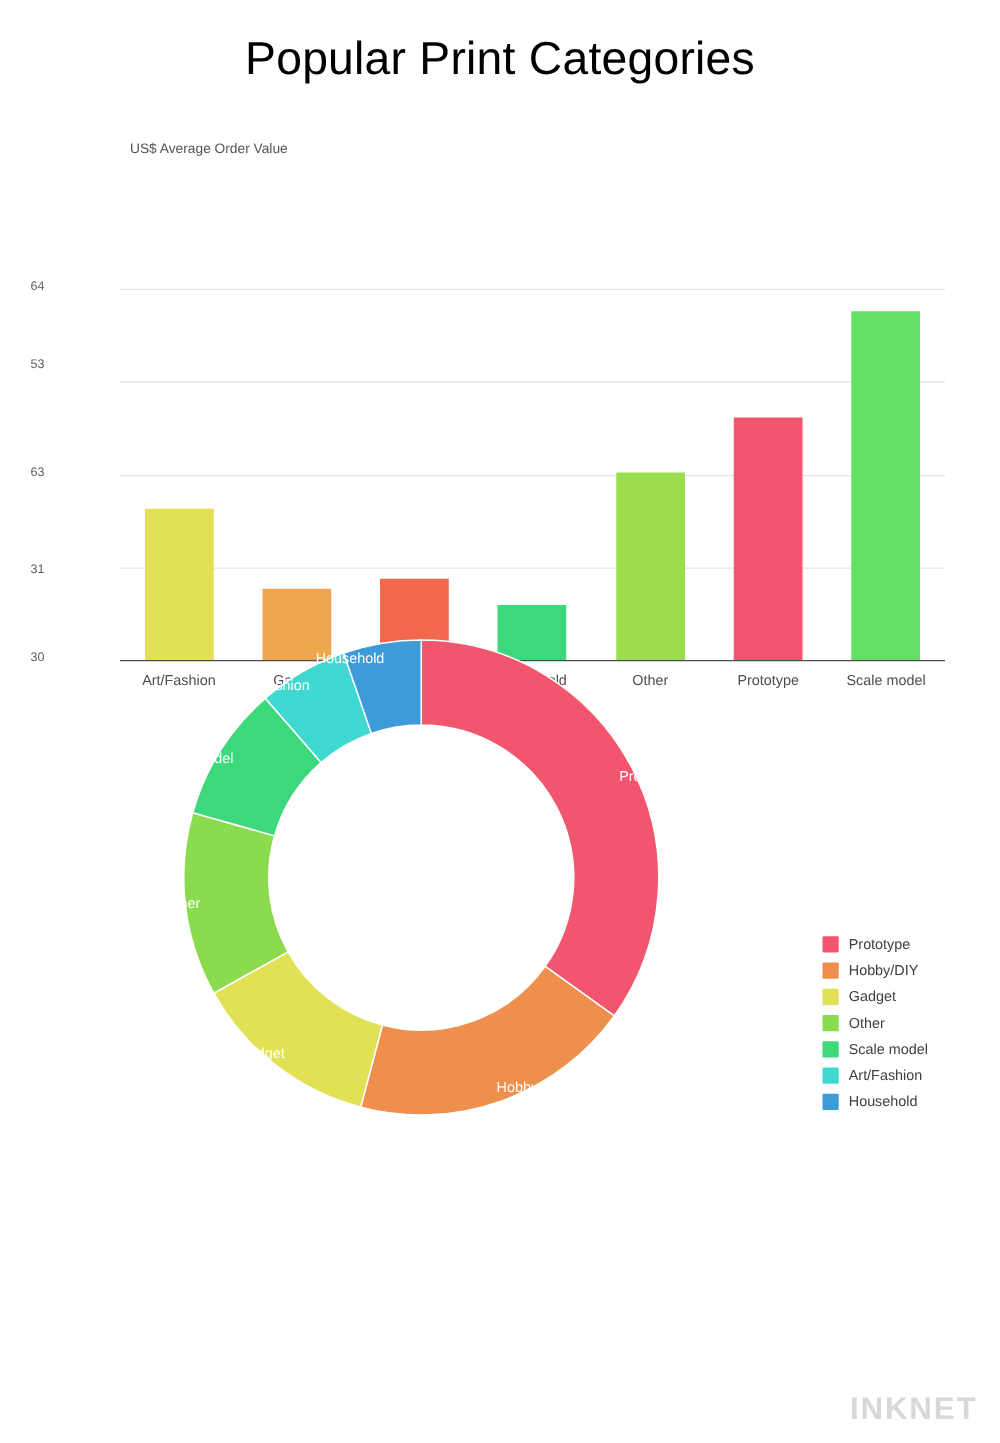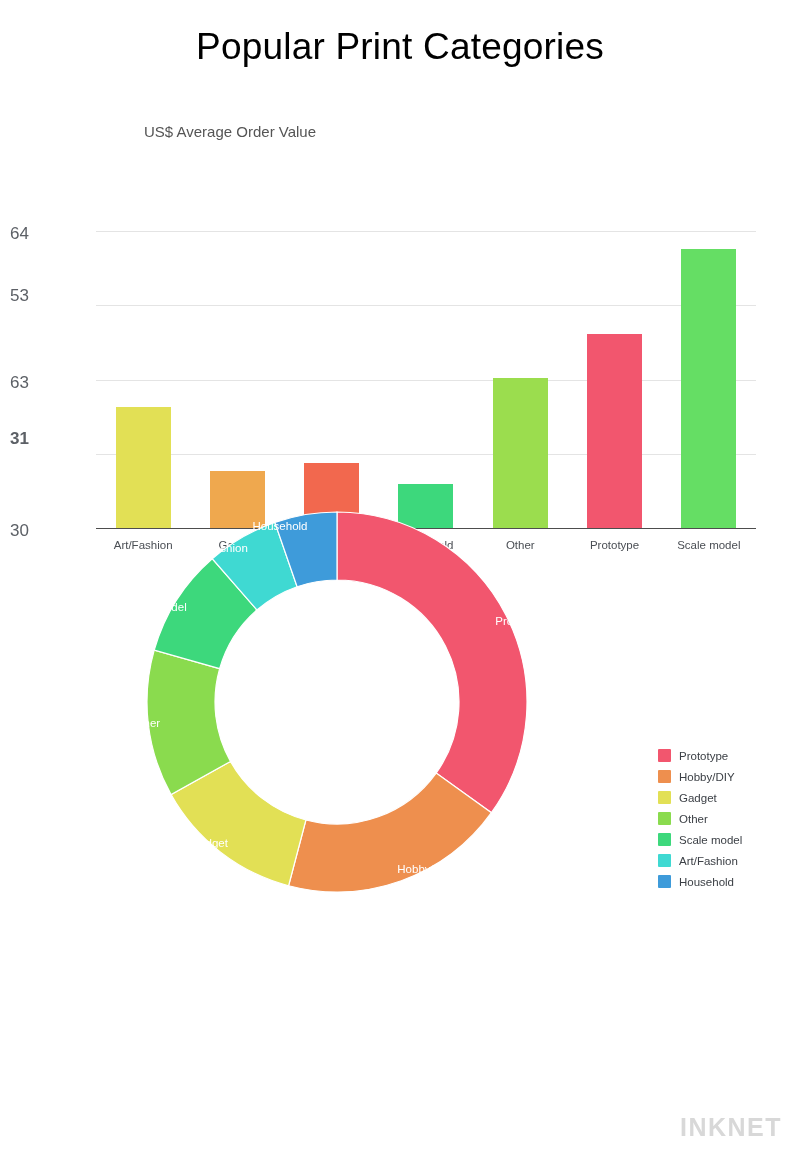--- a/index.html
+++ b/index.html
@@ -14,32 +14,32 @@
   
   .page-title{
     position:absolute;left:0;top:26px;width:800px;
     text-align:center;font-size:37px;font-weight:400;color:#000000;
     letter-spacing:0.2px;
   }
 
   
   .bar-chart{position:absolute;left:0;top:95px;width:800px;height:380px;}
   .axis-title{
-    position:absolute;left:104px;top:28px;font-size:15px;color:#555;margin-left:40px;
+    position:absolute;left:104px;top:18px;font-size:11px;color:#555;
   }
   .plot{
     position:absolute;left:96px;top:41px;width:660px;height:392px;
   }
   .gridline{
     position:absolute;left:0;width:660px;height:1px;background:#e4e4e4;
   }
   .gridline.base{background:#4d4d4d;height:1.2px;}
   .ytick{
-    position:absolute;right:706px;font-size:17px;color:#5c6066;
-    text-align:left;width:40px;transform:translateY(-7px);
+    position:absolute;right:706px;font-size:10px;color:#5c6066;
+    text-align:center;width:40px;transform:translateY(-7px);
   }
   .bars{
     position:absolute;left:0;bottom:0;width:660px;height:297px;
     display:flex;align-items:flex-end;
   }
   .bar-slot{
     flex:1 1 0;display:flex;flex-direction:column;
     align-items:center;justify-content:flex-end;height:100%;
   }
   .bar{width:55px;}
@@ -87,21 +87,21 @@
           <div class="gridline" style="top: 95px;"></div>
           <div class="gridline" style="top: 169.25px;"></div>
           <div class="gridline" style="top: 243.5px;"></div>
           <div class="gridline" style="top: 317.75px;"></div>
           <div class="gridline base" style="top: 392px;"></div>
         </div>
       <div id="yticks">
           <div class="ytick" style="top: 95px;">64</div>
           <div class="ytick" style="top: 157px;">53</div>
           <div class="ytick" style="top: 243.5px;">63</div>
-          <div class="ytick" style="top: 300px; font-weight: bold;">31</div>
+          <div class="ytick" style="top: 321px;">31</div>
           <div class="ytick" style="top: 392px;">30</div>
         </div>
       <div class="bars" id="bars" style="height: 297px;">
           <div class="bar-slot">
             <div class="bar" title="Art/Fashion: 38" style="height: 121.5px; background: rgb(226, 224, 85);"></div>
           </div>
           <div class="bar-slot">
             <div class="bar" title="Gadget: 28.5" style="height: 57.375px; background: rgb(239, 168, 78);"></div>
           </div>
           <div class="bar-slot">

